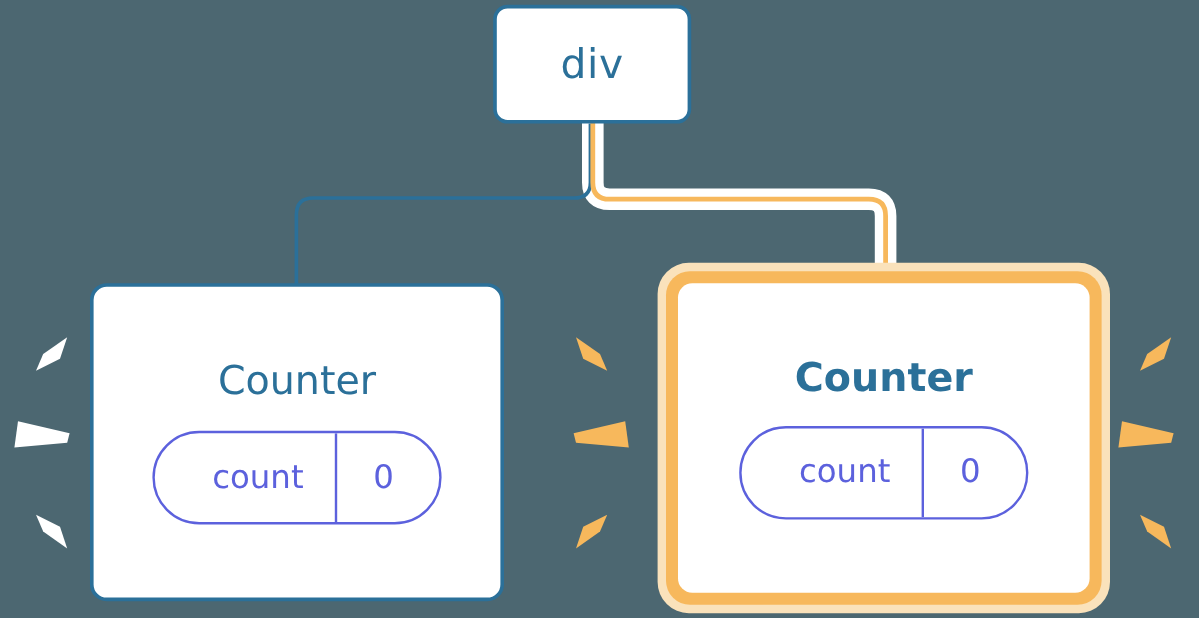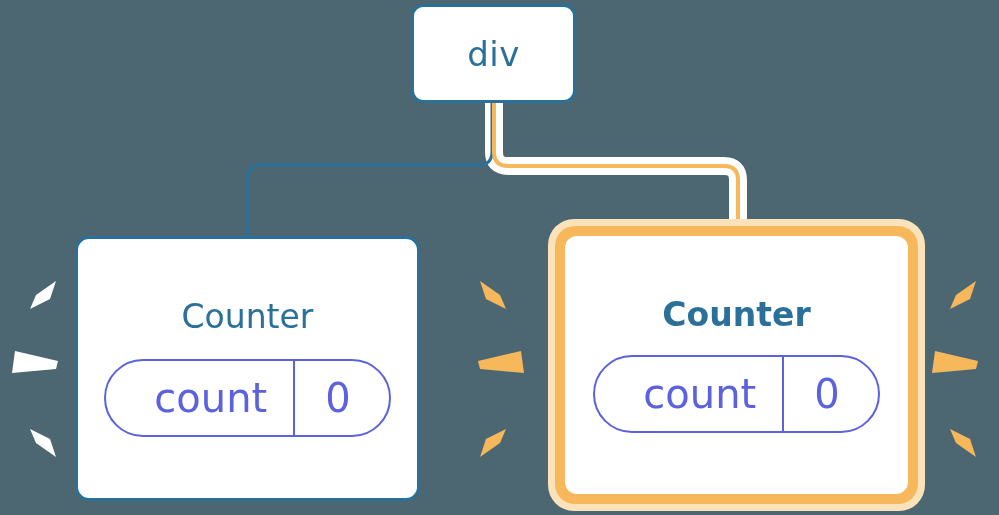--- a/index.html
+++ b/index.html
@@ -116,21 +116,21 @@
     border-radius: 999px;
     height: 74px;
     overflow: hidden;
     background: transparent;
   }
   .state-pill .pill-key,
   .state-pill .pill-val {
     display: flex;
     align-items: center;
     justify-content: center;
-    font-size: 40px;
+    font-size: 27px;
     color: #5c61dd;
     line-height: 1;
   }
   .state-pill .pill-key {
     padding: 0 26px 0 48px;
   }
   .state-pill .pill-val {
     border-left: 2px solid #5c61dd;
     padding: 0 38px 0 30px;
   }

